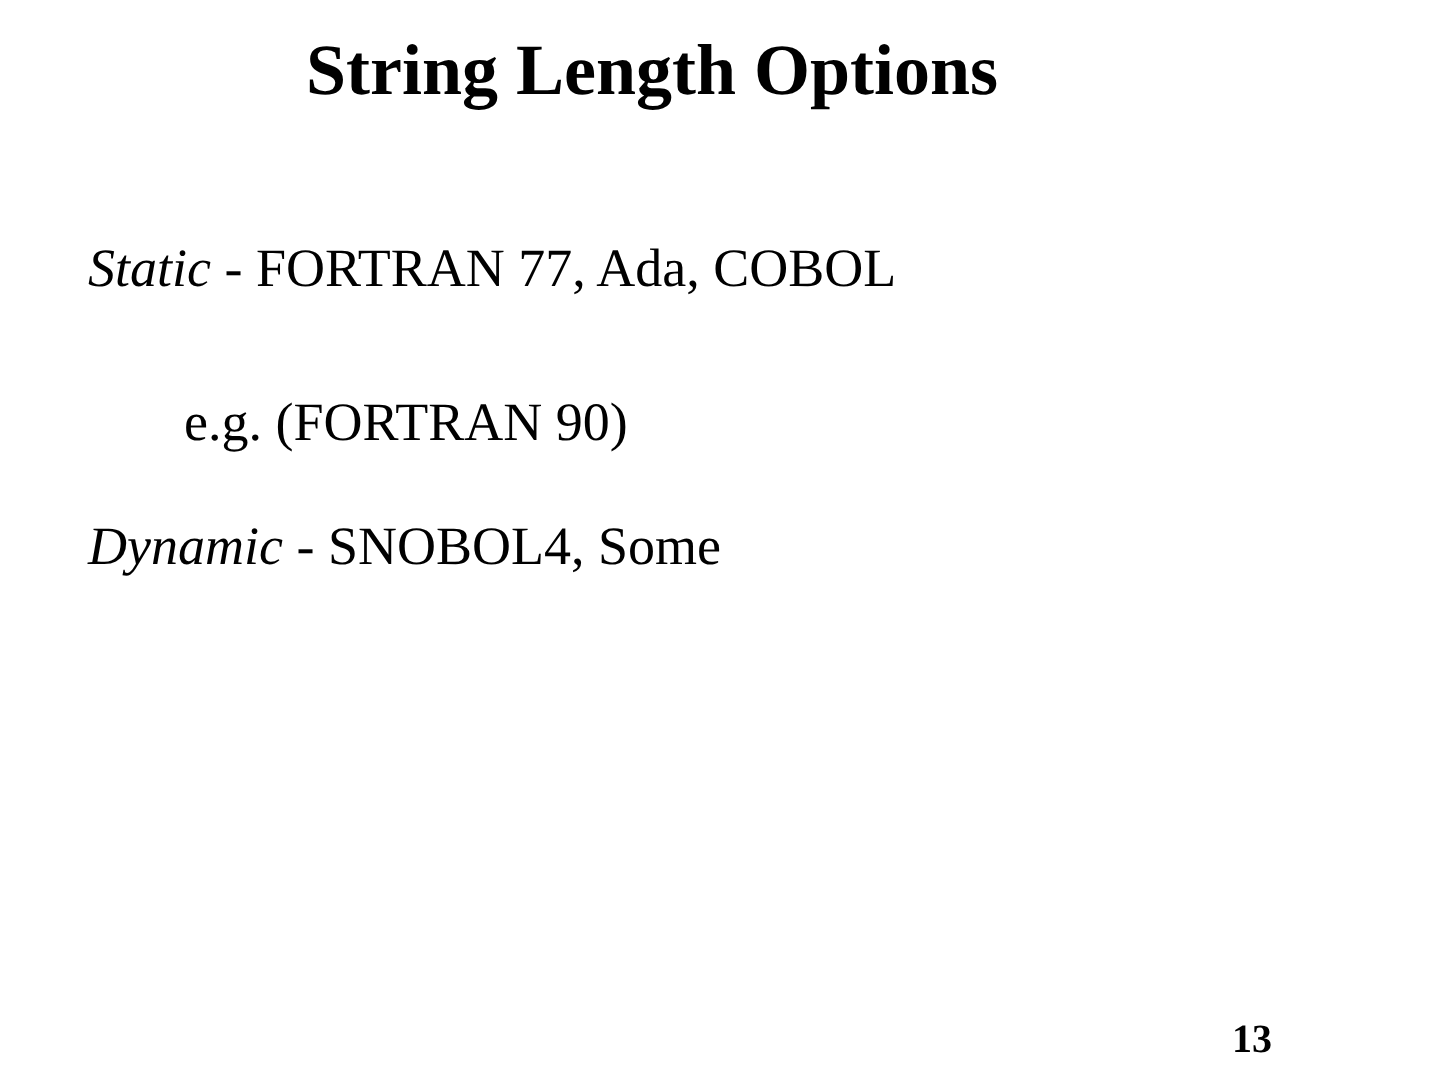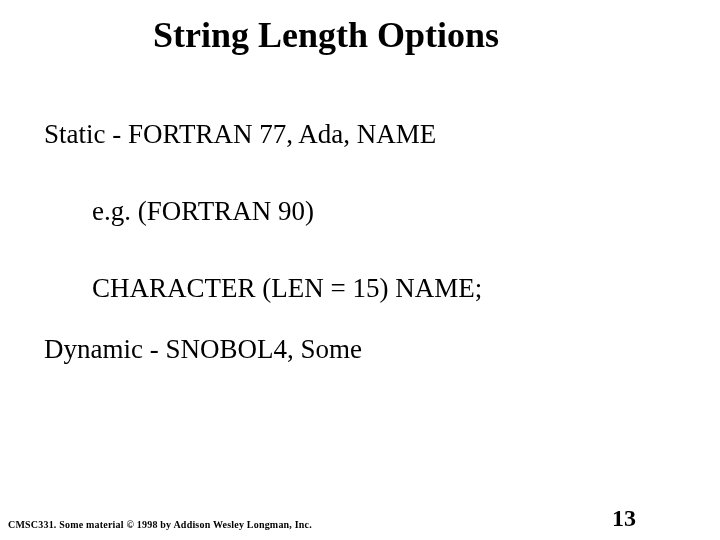--- a/index.html
+++ b/index.html
@@ -32,62 +32,61 @@
     top: 118px;
     left: 44px;
     right: 44px;
     font-size: 27px;
     line-height: 1.25;
   }
   .para {
     margin-bottom: 28px;
   }
   .em {
+    font-style: italic;
   }
   .indent {
     padding-left: 48px;
     margin-top: 43px;
   }
   .footer-left {
     position: absolute;
     left: 8px;
     bottom: 10px;
     font-size: 10px;
     font-weight: bold;
     font-family: "Times New Roman", Times, serif;
     letter-spacing: 0.2px;
   }
   .footer-right {
     position: absolute;
     right: 16px;
     bottom: 8px;
-    font-size: 24px;
+    font-size: 20px;
     font-weight: bold;
   }
 </style>
 </head>
 <body>
 
 <div class="slide">
 
   <div class="title">String Length Options</div>
 
   <div class="body">
 
     <div class="para">
       <div>
-        <span class="em">Static</span><span> - FORTRAN 77, Ada, NAME</span>
+        <span class="em">Static</span><span> - FORTRAN 77, Ada, COBOL</span>
       </div>
       <div class="indent">e.g. (FORTRAN 90)</div>
-      <div class="indent">CHARACTER (LEN = 15) NAME;</div>
     </div>
 
 
     <div class="para">
       <span class="em">Dynamic</span><span> - SNOBOL4, Some</span>
     </div>
 
   </div>
 
-  <div class="footer-left">CMSC331. Some material © 1998 by Addison Wesley Longman, Inc.</div>
   <div class="footer-right">13</div>
 
 </div>
 
 </body></html>

